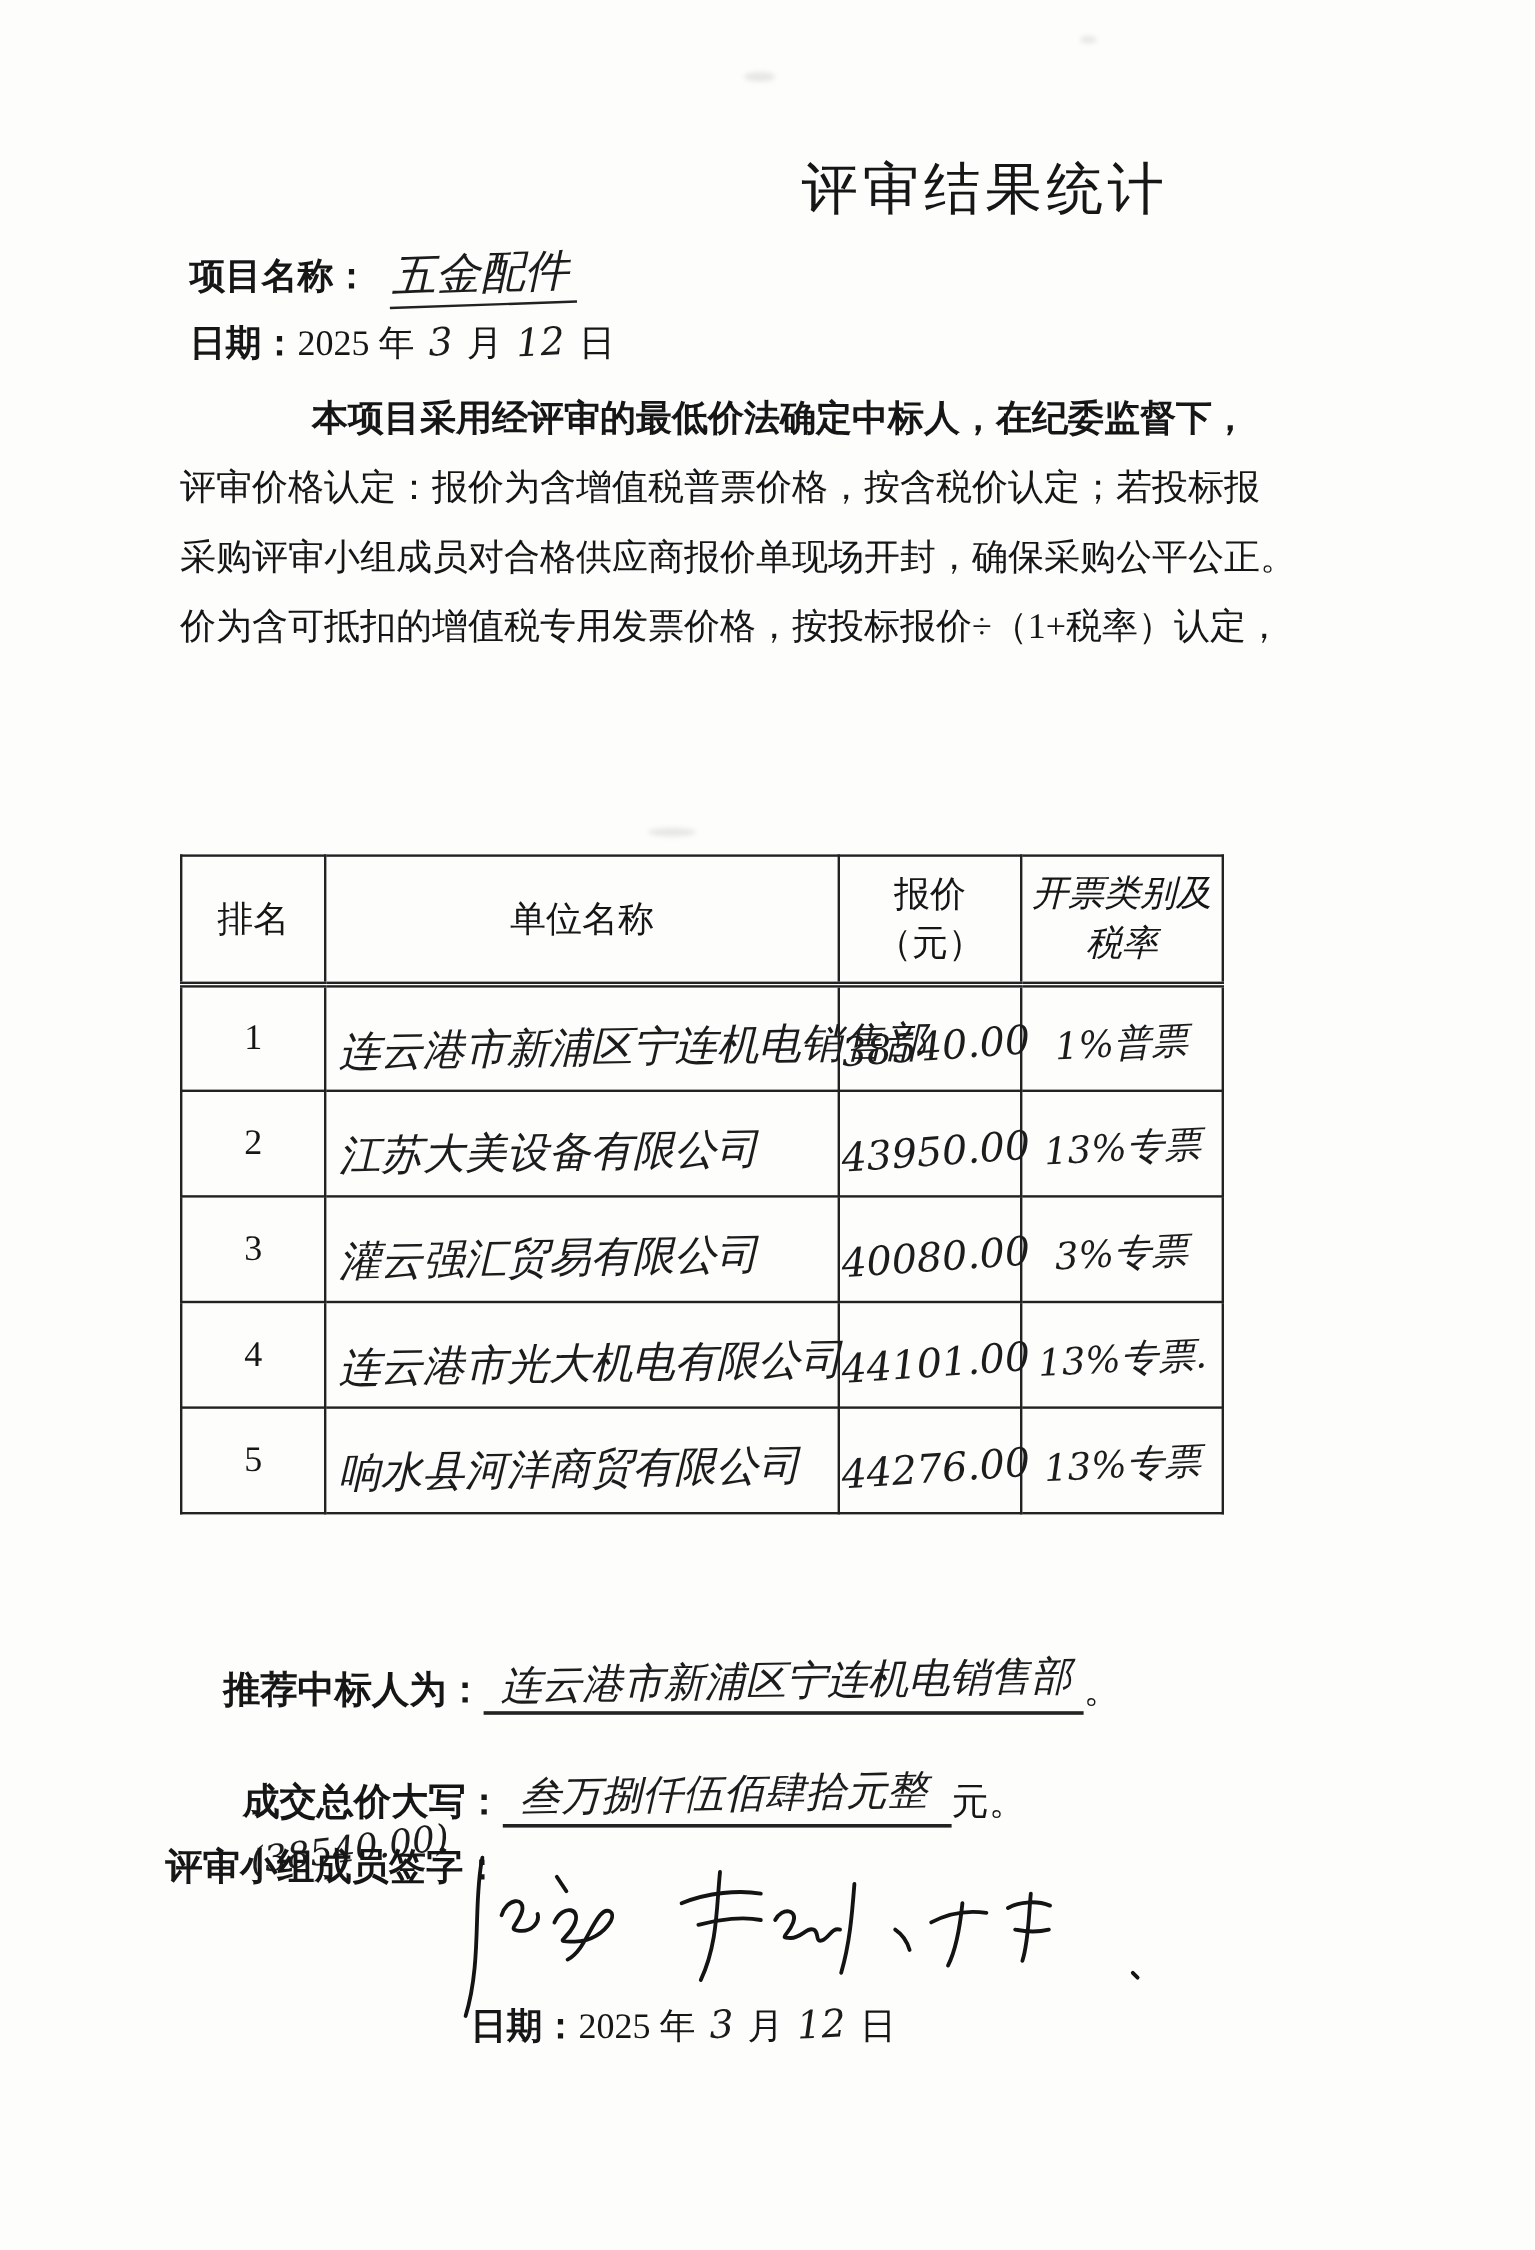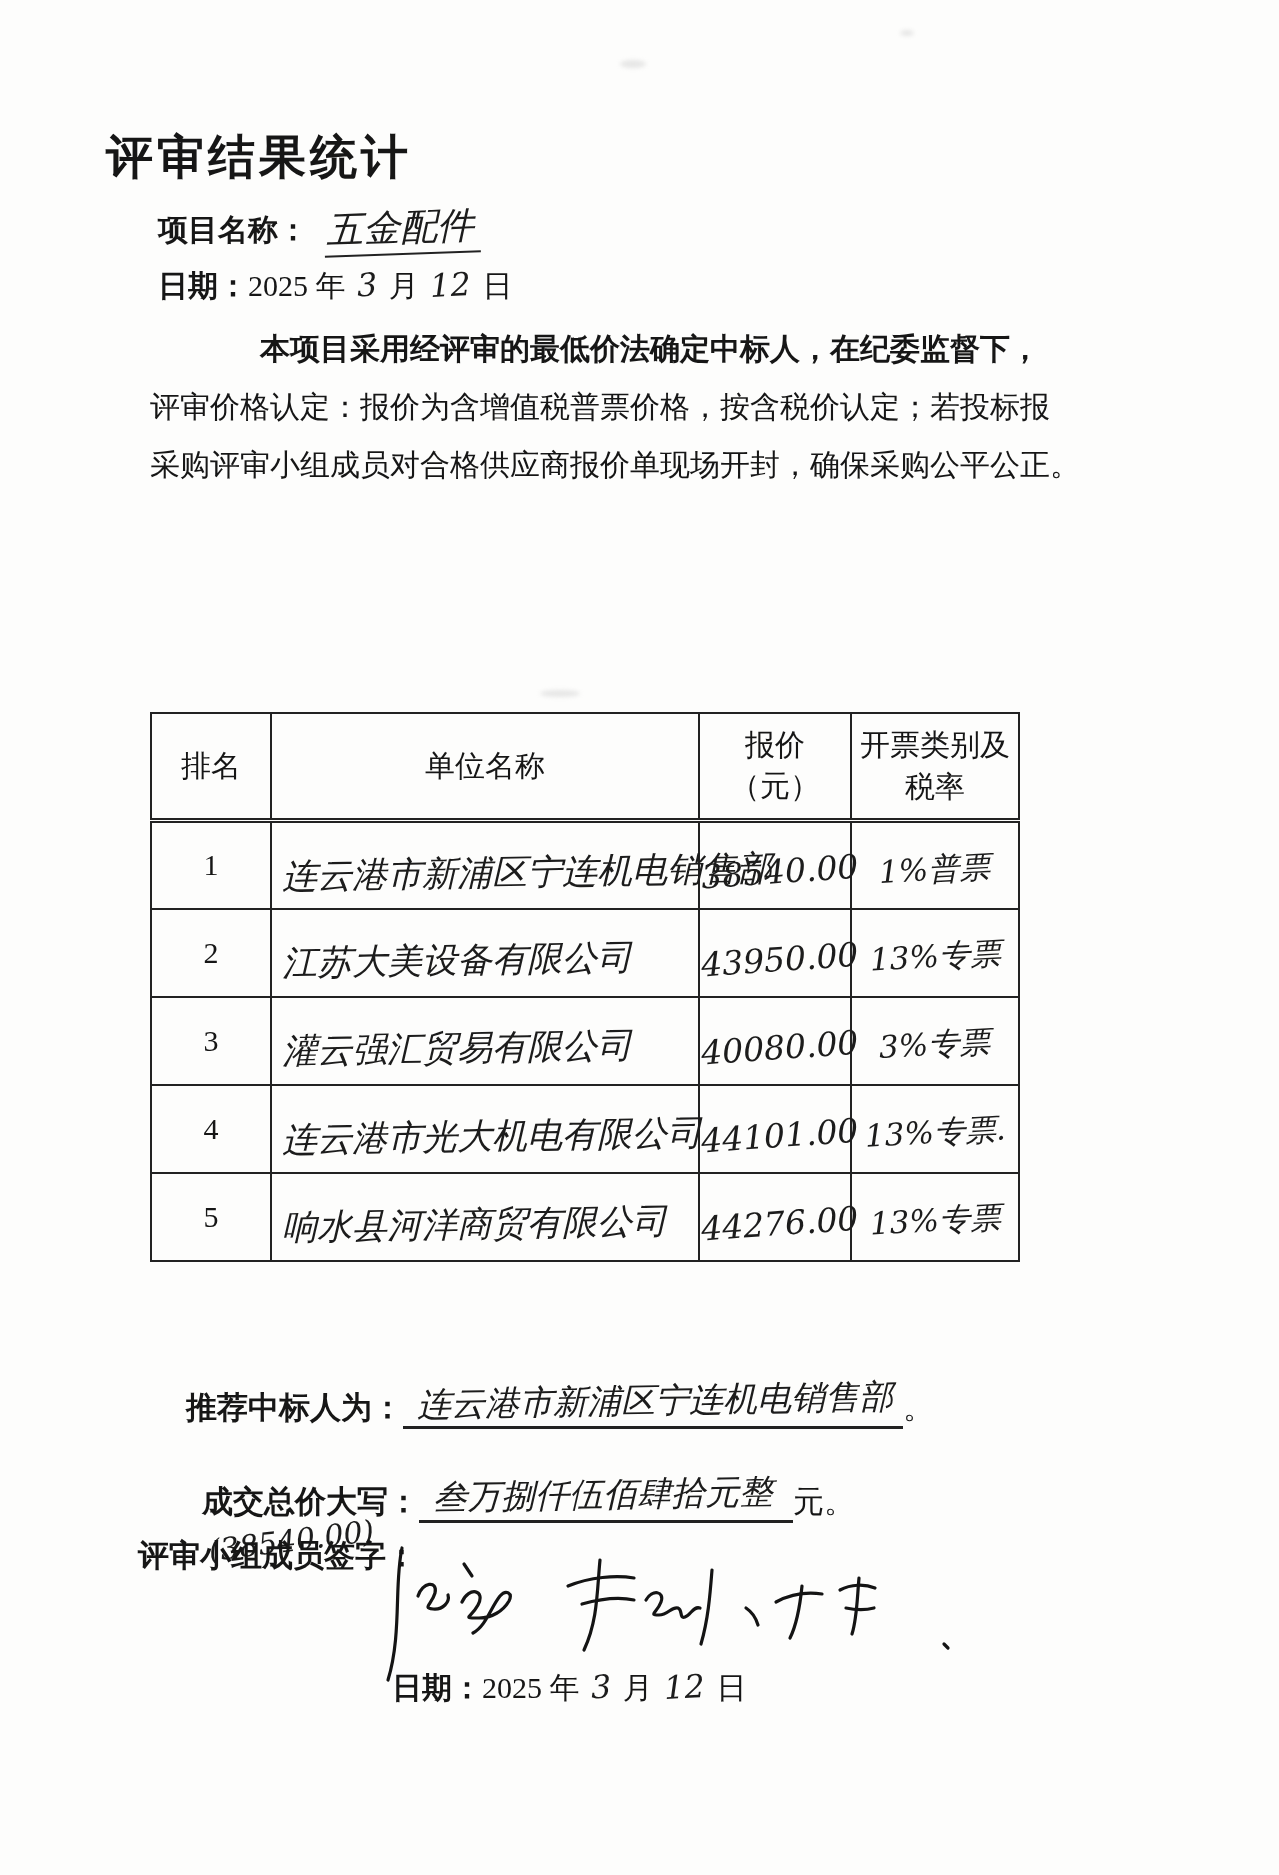--- a/index.html
+++ b/index.html
@@ -6,21 +6,21 @@
   .page {
     position:relative; width:1279px; height:1875px;
     background:#fdfdfc; overflow:hidden;
     font-family:"Liberation Serif","DejaVu Serif",serif;
     color:#161616;
   }
   .content { position:absolute; left:150px; top:0; width:868px; height:1875px; }
 
   .title {
     position:absolute; top:126px; left:-44px; width:100%;
-    text-align:left; font-size:47px; font-weight:700; letter-spacing:4px;
+    text-align:right; font-size:47px; font-weight:400; letter-spacing:4px;
   }
 
   .label { font-weight:700; }
 
   .project-line { position:absolute; top:203px; left:8px; font-size:30px; }
   .date-line    { position:absolute; top:266px; left:8px; font-size:30px; }
   .footer-date  { position:absolute; top:1668px; left:242px; font-size:30px; }
 
   .hw {
     font-family:"DejaVu Serif","Liberation Serif",serif;
@@ -34,21 +34,21 @@
   .paragraph .pline { height:58px; line-height:58px; white-space:nowrap; }
   .paragraph .indent { text-indent:110px;font-weight:bold; }
 
   table.rank-table {
     position:absolute; top:712px; left:0; width:868px;
     border-collapse:collapse; table-layout:fixed;
   }
   .rank-table th, .rank-table td { border:2.5px solid #222; }
   .rank-table thead th { border-bottom:5px double #222; height:102px; font-size:30px; font-weight:400; text-align:center; vertical-align:middle; }
   .rank-table tbody tr { height:88px; }
-  .th-tax div { line-height:42px; }
+  .th-tax div { line-height:42px;font-style:italic; }
   .cell-rank  { text-align:center; vertical-align:middle; font-size:30px; }
   .cell-name  { vertical-align:bottom; padding:0 6px 12px 10px; }
   .cell-price { text-align:center; vertical-align:middle; padding-top:14px; }
   .cell-tax   { text-align:center; vertical-align:middle; padding-top:10px; }
   .hw-name  { font-size:35px; transform:rotate(-1deg); white-space:nowrap; }
   .hw-price { font-size:33px; transform:rotate(-4deg); }
   .hw-tax   { font-size:31px; transform:rotate(-3deg); }
 
   .recommend-line { position:absolute; top:1378px; left:36px; font-size:31px; }
   .amount-line    { position:absolute; top:1472px; left:52px; font-size:31px; }
@@ -86,20 +86,21 @@
       <span class="hw hw-date">3</span>
       <span>月</span>
       <span class="hw hw-date">12</span>
       <span>日</span>
     </div>
 
     <div class="paragraph">
       <div class="pline indent">本项目采用经评审的最低价法确定中标人，在纪委监督下，</div>
       <div class="pline">评审价格认定：报价为含增值税普票价格，按含税价认定；若投标报</div>
       <div class="pline">采购评审小组成员对合格供应商报价单现场开封，确保采购公平公正。</div>
+      <div class="pline">价为含可抵扣的增值税专用发票价格，按投标报价÷（1+税率）认定，</div>
     </div>
 
     <table class="rank-table">
       <colgroup>
         <col style="width:120px">
           <col style="width:428px">
           <col style="width:152px">
           <col style="width:168px">
       </colgroup>
       <thead>

